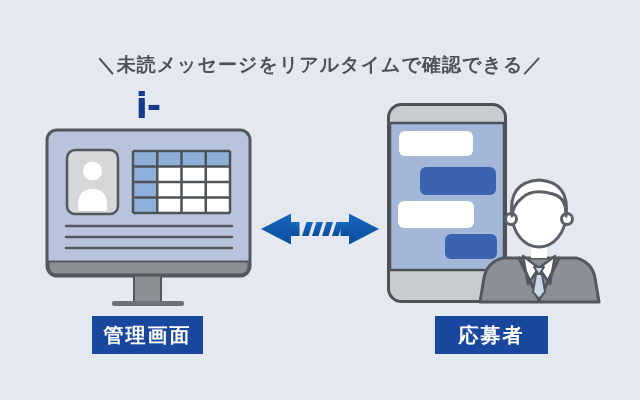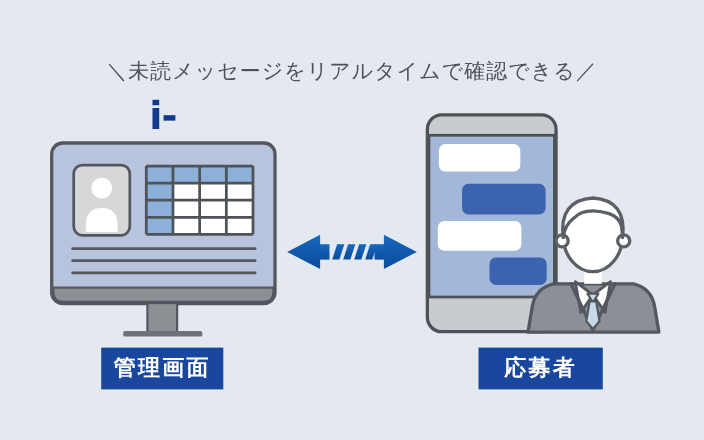--- a/index.html
+++ b/index.html
@@ -3,21 +3,21 @@
 <meta charset="utf-8">
 <style>
   html,body{margin:0;padding:0;}
   .stage{
     position:relative;width:640px;height:400px;overflow:hidden;
     background:#e4e9f0;
     font-family:"Liberation Sans","DejaVu Sans",sans-serif;
   }
   .title{
     position:absolute;left:0;top:52px;width:640px;text-align:center;
-    font-size:19px;font-weight:400;color:#4d5257;letter-spacing:1px;
+    font-size:19px;font-weight:700;color:#4d5257;letter-spacing:1px;
   }
   .logo{
     position:absolute;left:98px;top:86px;width:100px;text-align:center;
     font-size:35px;font-weight:700;color:#15398c;letter-spacing:-1px;
     font-family:"DejaVu Sans","Liberation Sans",sans-serif;
   }
   .monitor-svg{position:absolute;left:40px;top:125px;}
   .phone-svg{position:absolute;left:384px;top:100px;}
   .person-svg{position:absolute;left:475px;top:170px;}
   .arrow-svg{position:absolute;left:261px;top:213px;}

